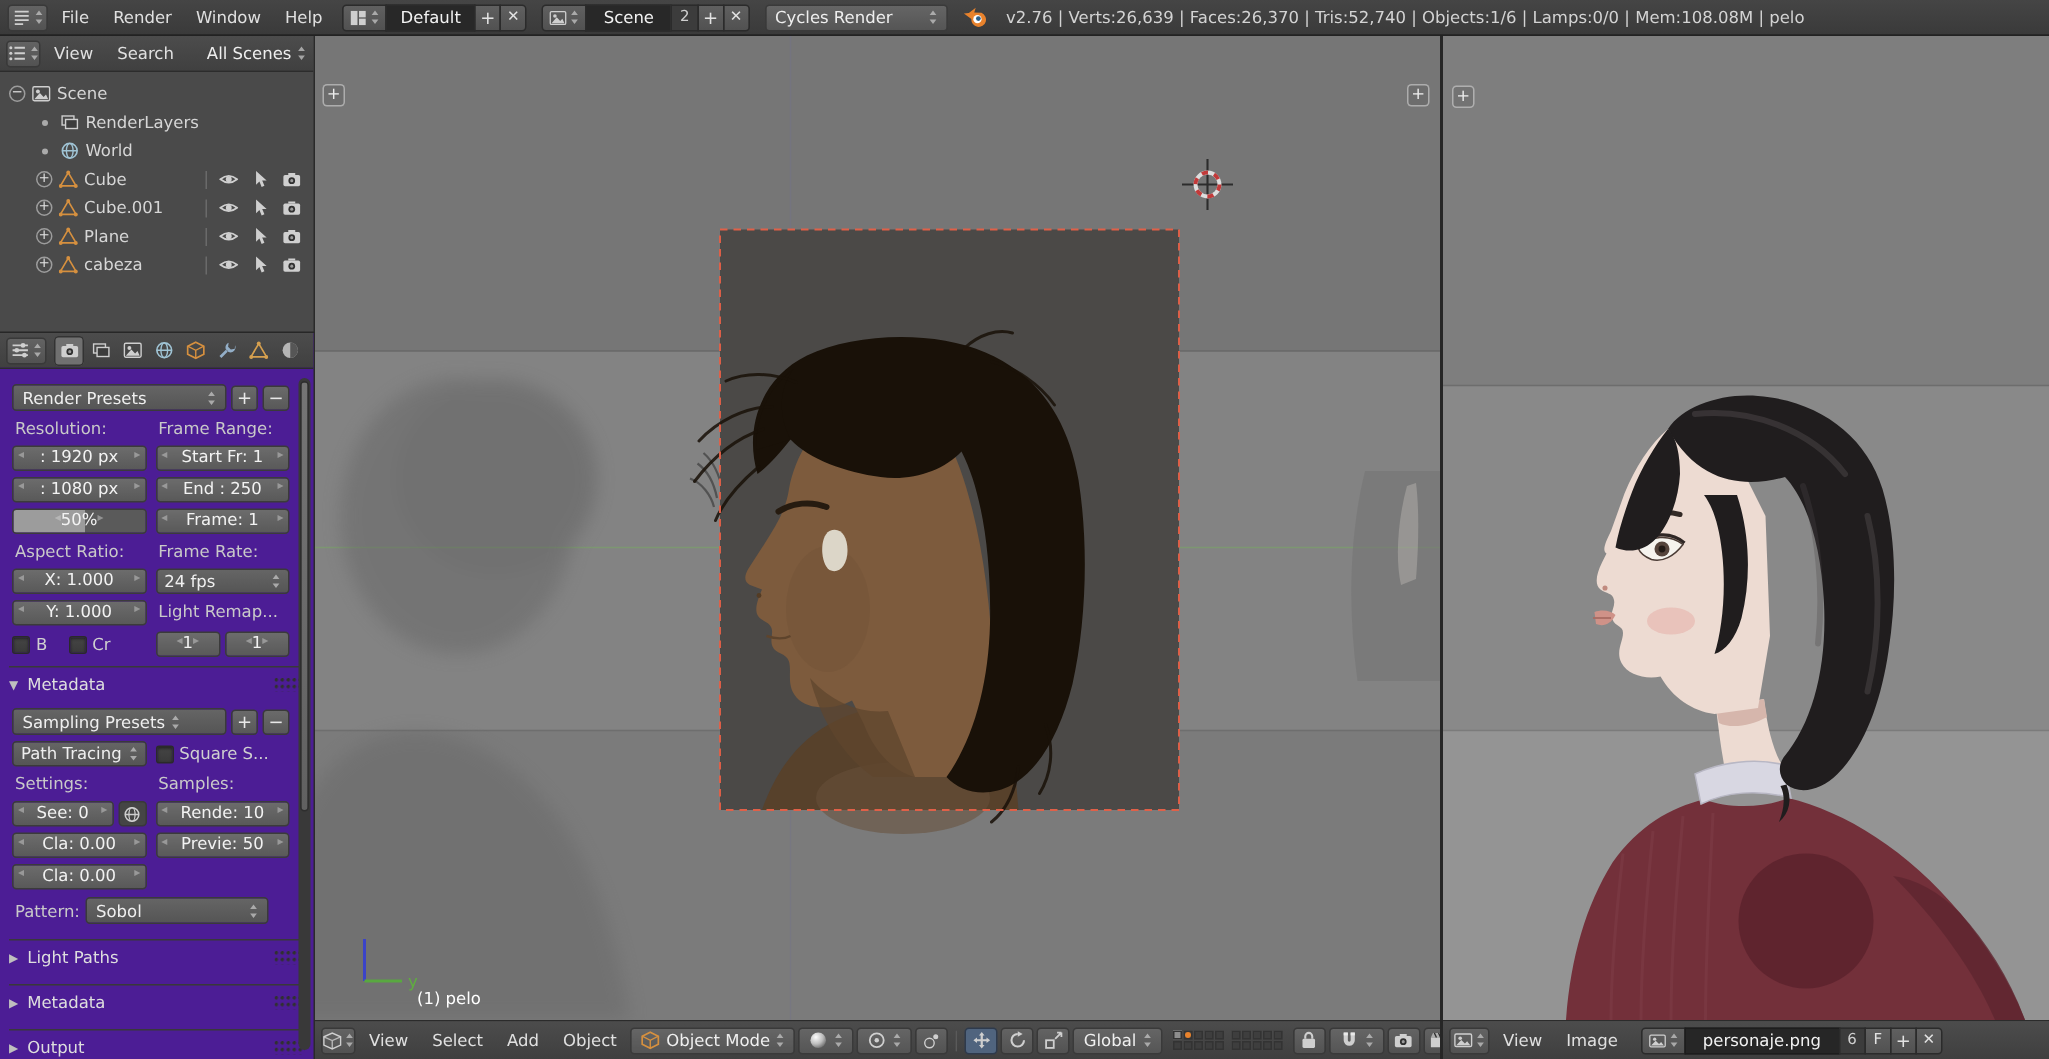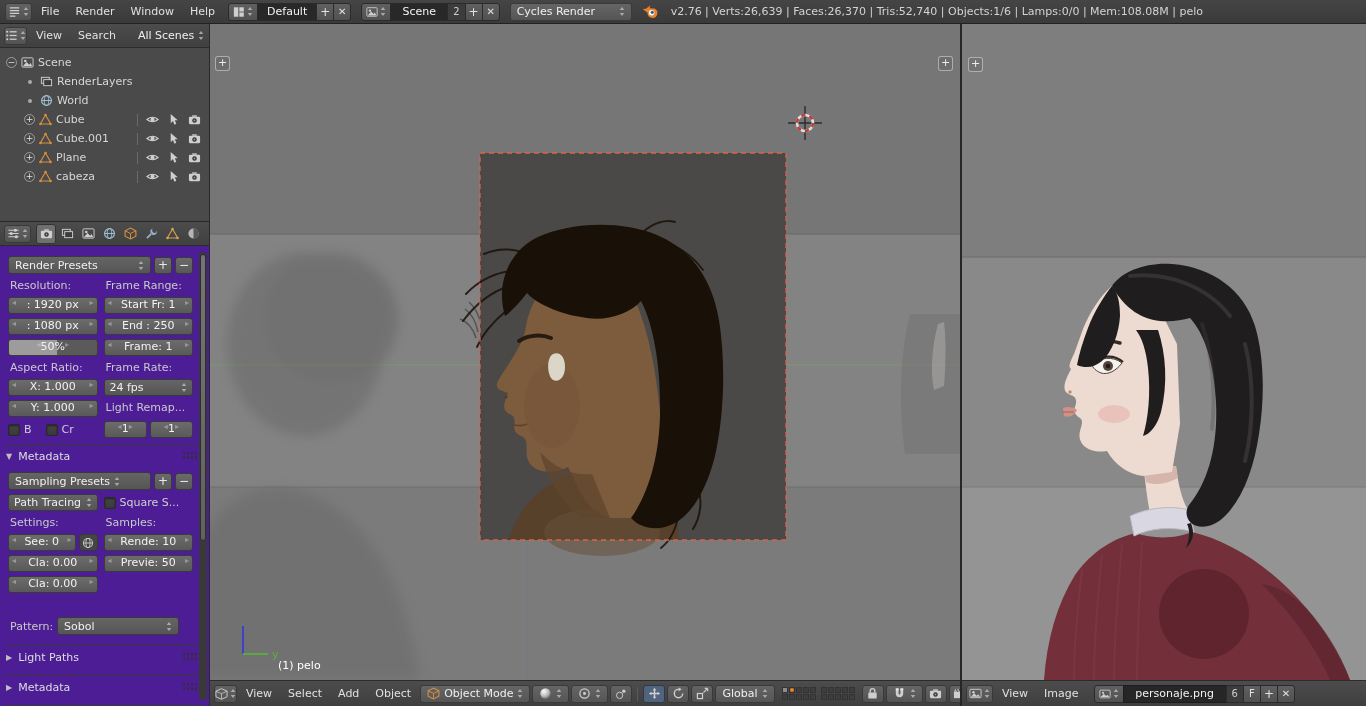--- a/index.html
+++ b/index.html
@@ -574,21 +574,21 @@
       <div class="numf">
           <span>Previe: 50</span>
         </div>
     </div>
     <div class="g2">
       <div class="numf">
           <span>Cla: 0.00</span>
         </div>
       <div></div>
     </div>
-    <div class="prow" style="margin-top:24px">
+    <div class="prow" style="margin-top:5px">
       <div class="lbl" style="width:46px">Pattern:</div>
       <div class="dd" style="flex:1;justify-content:space-between;margin-right:14px">
           <span>Sobol</span>
           <svg class="ddic">
             <use href="#i-dd"></use>
           </svg>
         </div>
     </div>
 
     <div class="phead" style="margin-top:10px">

